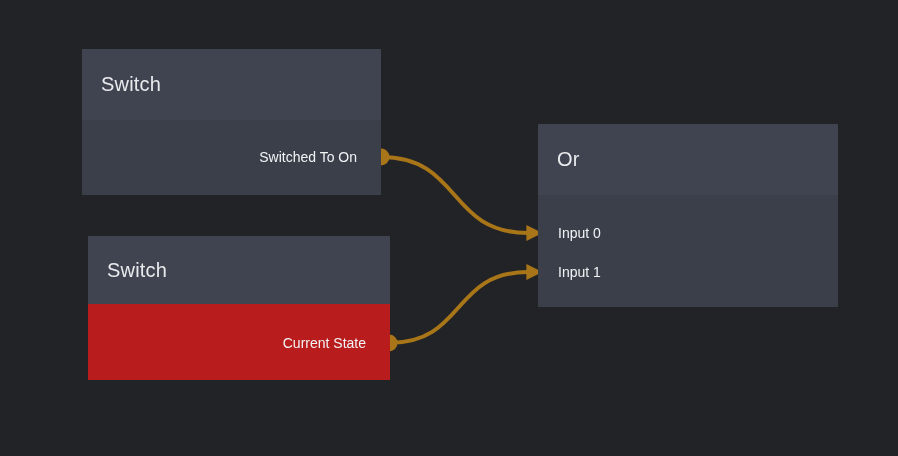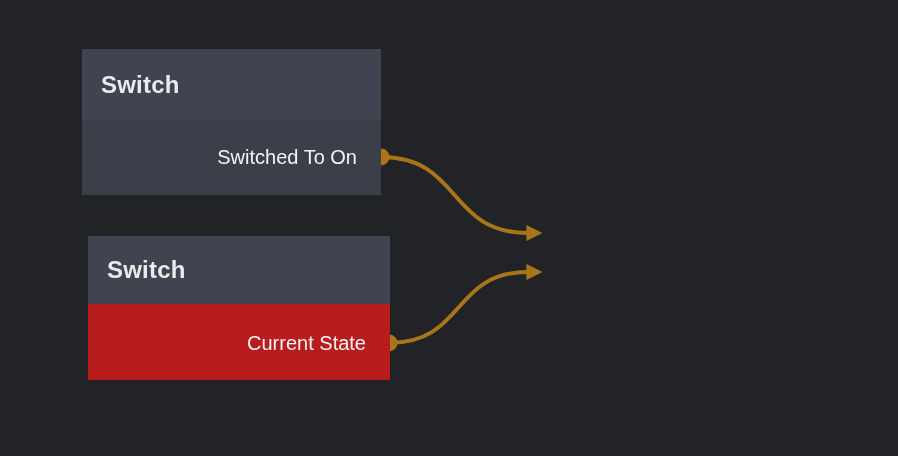--- a/index.html
+++ b/index.html
@@ -32,38 +32,38 @@
     position: absolute;
     left: 0;
     top: 0;
     width: 100%;
     box-sizing: border-box;
     display: flex;
     align-items: center;
     padding-left: 19px;
   }
   .node-title {
-    font-size: 24px;
-    font-weight: 700;
+    font-size: 20px;
+    font-weight: 400;
     letter-spacing: 0.2px;
   }
   .node-body {
     position: absolute;
     left: 0;
     width: 100%;
     box-sizing: border-box;
   }
   .port-row {
     position: absolute;
     width: 100%;
     height: 30px;
     box-sizing: border-box;
     display: flex;
     align-items: center;
-    font-size: 20px;
+    font-size: 14px;
   }
   .port-row.output {
     justify-content: flex-end;
     padding-right: 24px;
   }
   .port-row.input {
     justify-content: flex-start;
     padding-left: 20px;
   }
 </style>
@@ -99,14 +99,27 @@
     <div class="node-header" style="height: 68px; background: rgb(63, 68, 80); color: rgb(233, 234, 236);">
       <span class="node-title">Switch</span>
     </div>
     <div class="node-body" style="top: 68px; height: 76px; background: #b91c1c;">
       <div class="port-row output" style="top: 24px; color: rgb(242, 243, 245);">
         <span>Current State</span>
       </div>
     </div>
   </div>
 
+  <div class="node" id="node-2" style="left: 538px; top: 124px; width: 300px; height: 183px;">
+    <div class="node-header" style="height: 71px; background: rgb(63, 68, 80); color: rgb(233, 234, 236);">
+      <span class="node-title">Or</span>
+    </div>
+    <div class="node-body" style="top: 71px; height: 112px; background: rgb(58, 63, 74);">
+      <div class="port-row input" style="top: 23px; color: rgb(242, 243, 245);">
+        <span>Input 0</span>
+      </div>
+      <div class="port-row input" style="top: 62px; color: rgb(242, 243, 245);">
+        <span>Input 1</span>
+      </div>
+    </div>
+  </div>
 
 </div>
 
 </body></html>

